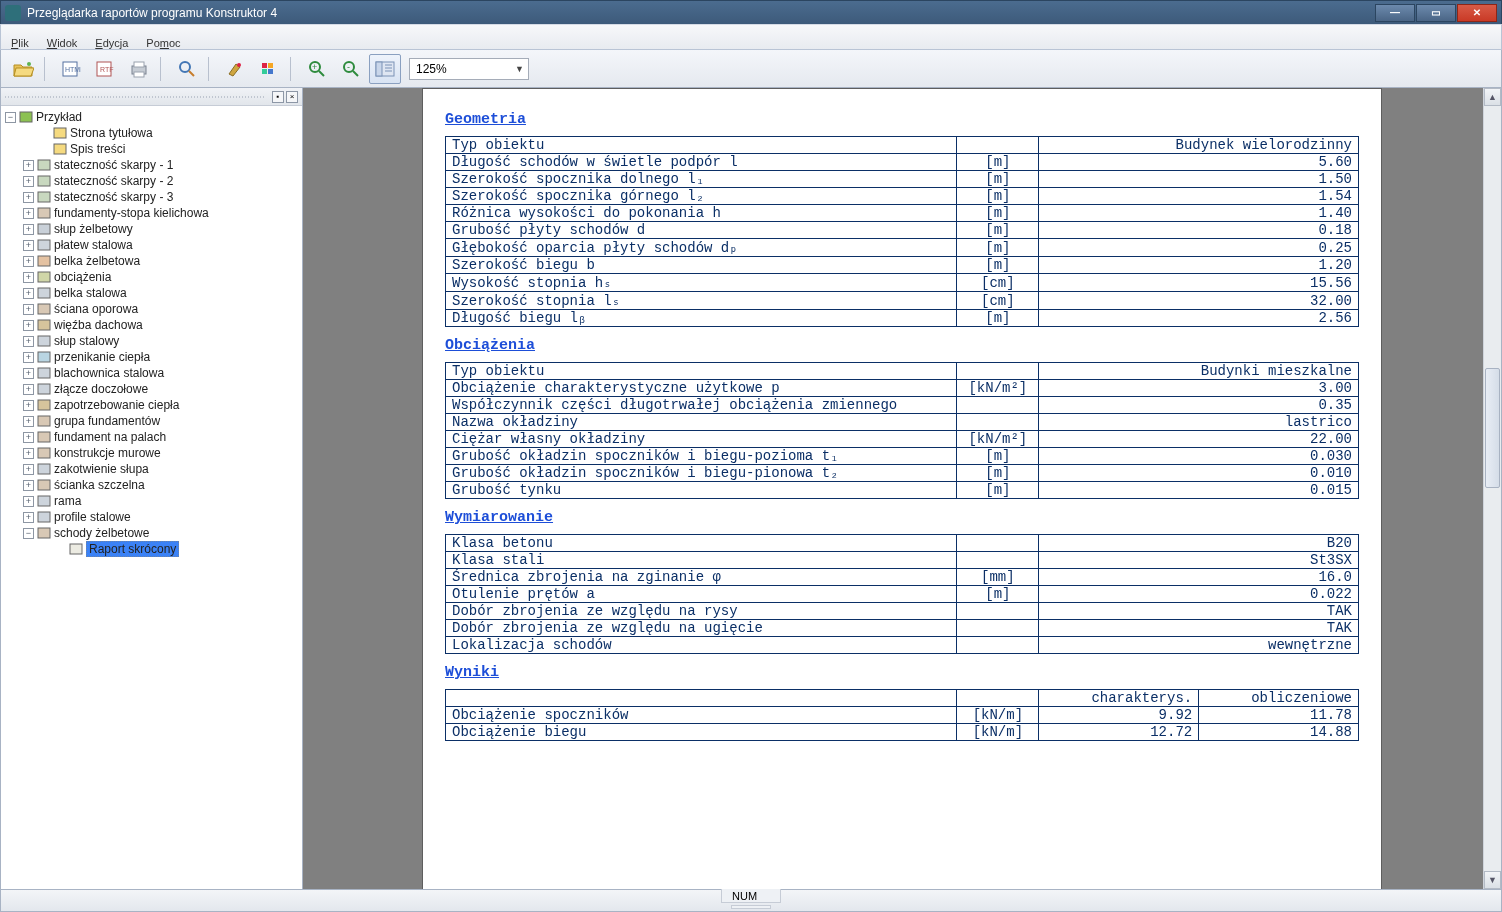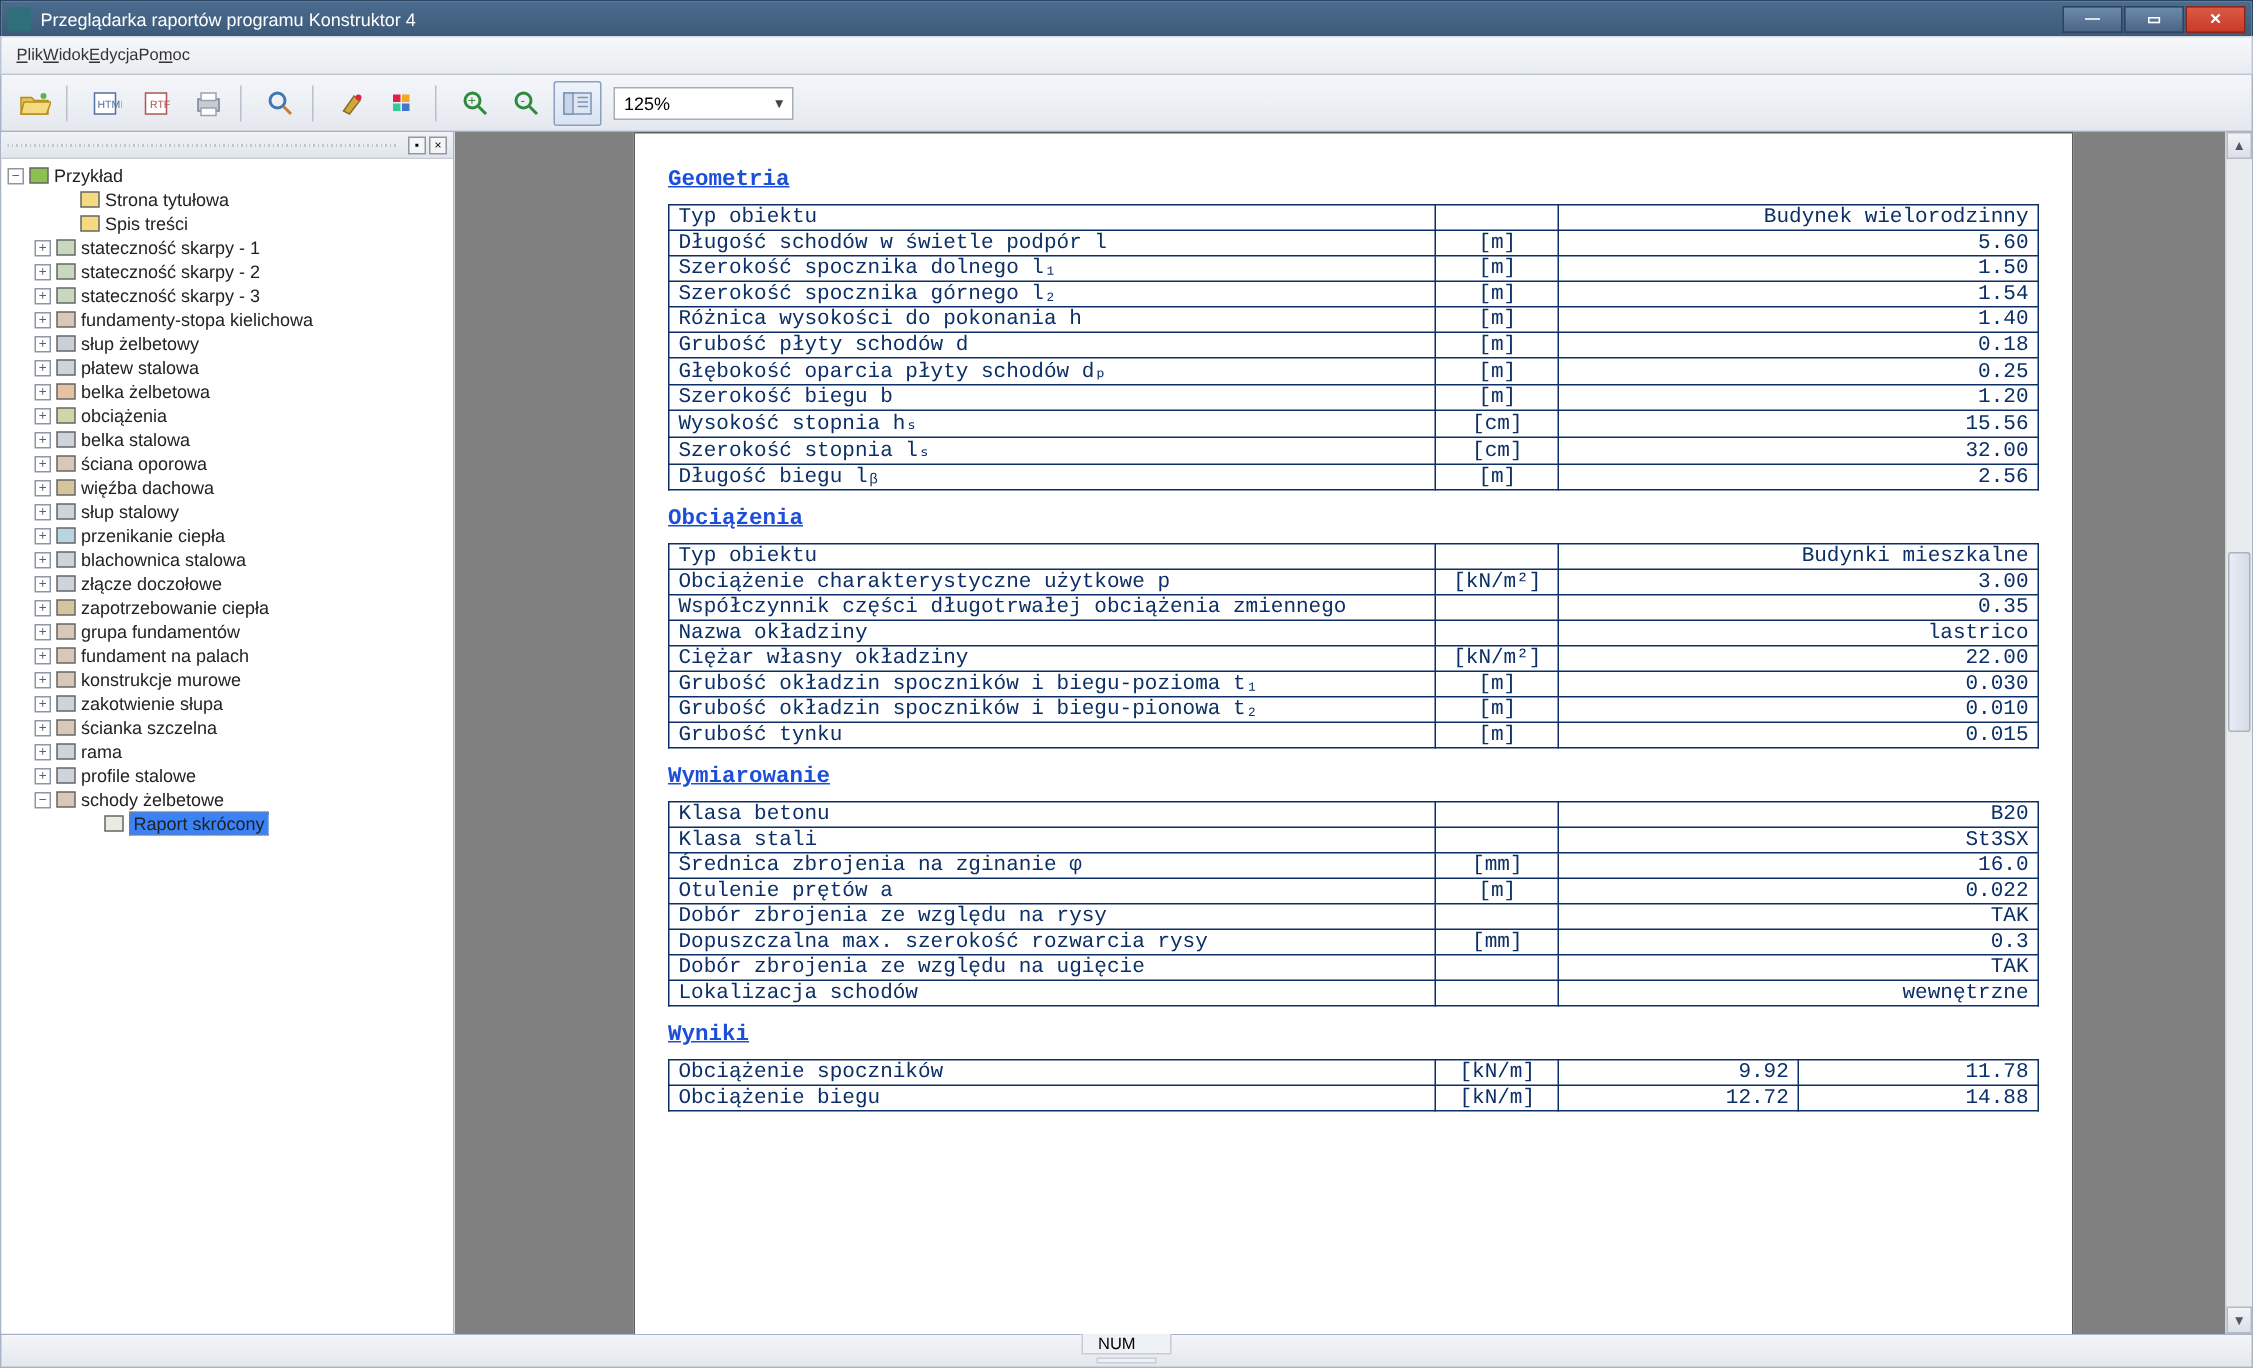--- a/index.html
+++ b/index.html
@@ -3,21 +3,21 @@
 <meta charset="utf-8">
 <style>
 * { box-sizing: border-box; margin: 0; padding: 0; }
 body { font-family: Tahoma, sans-serif; font-size: 11px; background: #fff; overflow: hidden; width: 1502px; height: 912px; }
 .titlebar { height: 24px; background: linear-gradient(#4b6c8f,#3d5a7a); color: #fff; display: flex; align-items: center; padding: 0 4px; border: 1px solid #2b4560; border-bottom: none; }
 .titlebar .icon { width: 16px; height: 16px; background: #2e6f7a; border-radius: 3px; margin-right: 6px; display:inline-block; }
 .titlebar .title { flex: 1; font-size: 12px; }
 .titlebar .winbtns { display: flex; gap: 0; }
 .titlebar .winbtn { width: 40px; height: 18px; background: linear-gradient(#6c8aad,#4a6585); border: 1px solid #2b4560; display:flex; align-items:center; justify-content:center; color:#fff; font-weight:bold; font-size:10px; margin-left:1px;}
 .titlebar .winbtn.close { background: linear-gradient(#d95b47,#c93a26); border-color:#8e2617; }
-.menubar { height: 26px; background: linear-gradient(#f7f8fa,#e8ebf0); border: 1px solid #b9c4d5; border-top: 1px solid #d5dbe5; display: flex; align-items: center; padding: 0 10px; }
+.menubar { height: 26px; background: linear-gradient(#f7f8fa,#e8ebf0); border: 1px solid #b9c4d5; border-top: 1px solid #d5dbe5; display: flex; align-items: flex-end; padding: 0 10px; gap: 18px; }
 .menubar span { color: #333; }
 .menubar span u { text-decoration: underline; }
 .toolbar { height: 38px; background: linear-gradient(#f4f6fa,#e5e9ef); border: 1px solid #a8b3c4; border-top:none; display: flex; align-items: center; padding: 0 6px; gap: 2px; }
 .tbtn { width: 32px; height: 30px; display:flex; align-items:center; justify-content:center; border: 1px solid transparent; border-radius: 2px; }
 .tbtn.active { border: 1px solid #8aa0c0; background: linear-gradient(#eef3fb,#d8e3f3); }
 .sep { width: 6px; height: 24px; border-left: 1px solid #b8c0ce; margin: 0 3px; }
 .zoombox { margin-left: 6px; width: 120px; height: 22px; border: 1px solid #a5acb8; background:#fff; display:flex; align-items:center; padding: 0 6px; font-size:12px; position:relative;}
 .zoombox .caret { position:absolute; right:4px; font-size:9px; color:#444;}
 .main { display:flex; height: calc(912px - 24px - 26px - 38px - 22px); border: 1px solid #a8b3c4; border-top:none; }
 .treepane { width: 302px; background: #fff; border-right: 1px solid #a8b3c4; display:flex; flex-direction:column; }
@@ -516,40 +516,41 @@
               <td class="lbl">Otulenie prętów a</td>
               <td class="unit">[m]</td>
               <td class="val">0.022</td>
             </tr>
             <tr>
               <td class="lbl">Dobór zbrojenia ze względu na rysy</td>
               <td class="unit"></td>
               <td class="val">TAK</td>
             </tr>
             <tr>
-              <td class="lbl">Dopuszczalna max. szerokość rozwarcia rysy</td>
-              <td class="unit">[mm]</td>
-              <td class="val">0.3</td>
-            </tr>
-            <tr>
               <td class="lbl">Dobór zbrojenia ze względu na ugięcie</td>
               <td class="unit"></td>
               <td class="val">TAK</td>
             </tr>
             <tr>
               <td class="lbl">Lokalizacja schodów</td>
               <td class="unit"></td>
               <td class="val">wewnętrzne</td>
             </tr>
           </tbody>
         </table>
 
       <div class="secthead">Wyniki</div>
       <table class="rep rep4" id="tbl-wyn">
           <tbody>
+            <tr>
+              <td class="c1"></td>
+              <td class="c2"></td>
+              <td class="c3">charakterys.</td>
+              <td class="c4">obliczeniowe</td>
+            </tr>
             <tr>
               <td class="c1">Obciążenie spoczników</td>
               <td class="c2">[kN/m]</td>
               <td class="c3">9.92</td>
               <td class="c4">11.78</td>
             </tr>
             <tr>
               <td class="c1">Obciążenie biegu</td>
               <td class="c2">[kN/m]</td>
               <td class="c3">12.72</td>

